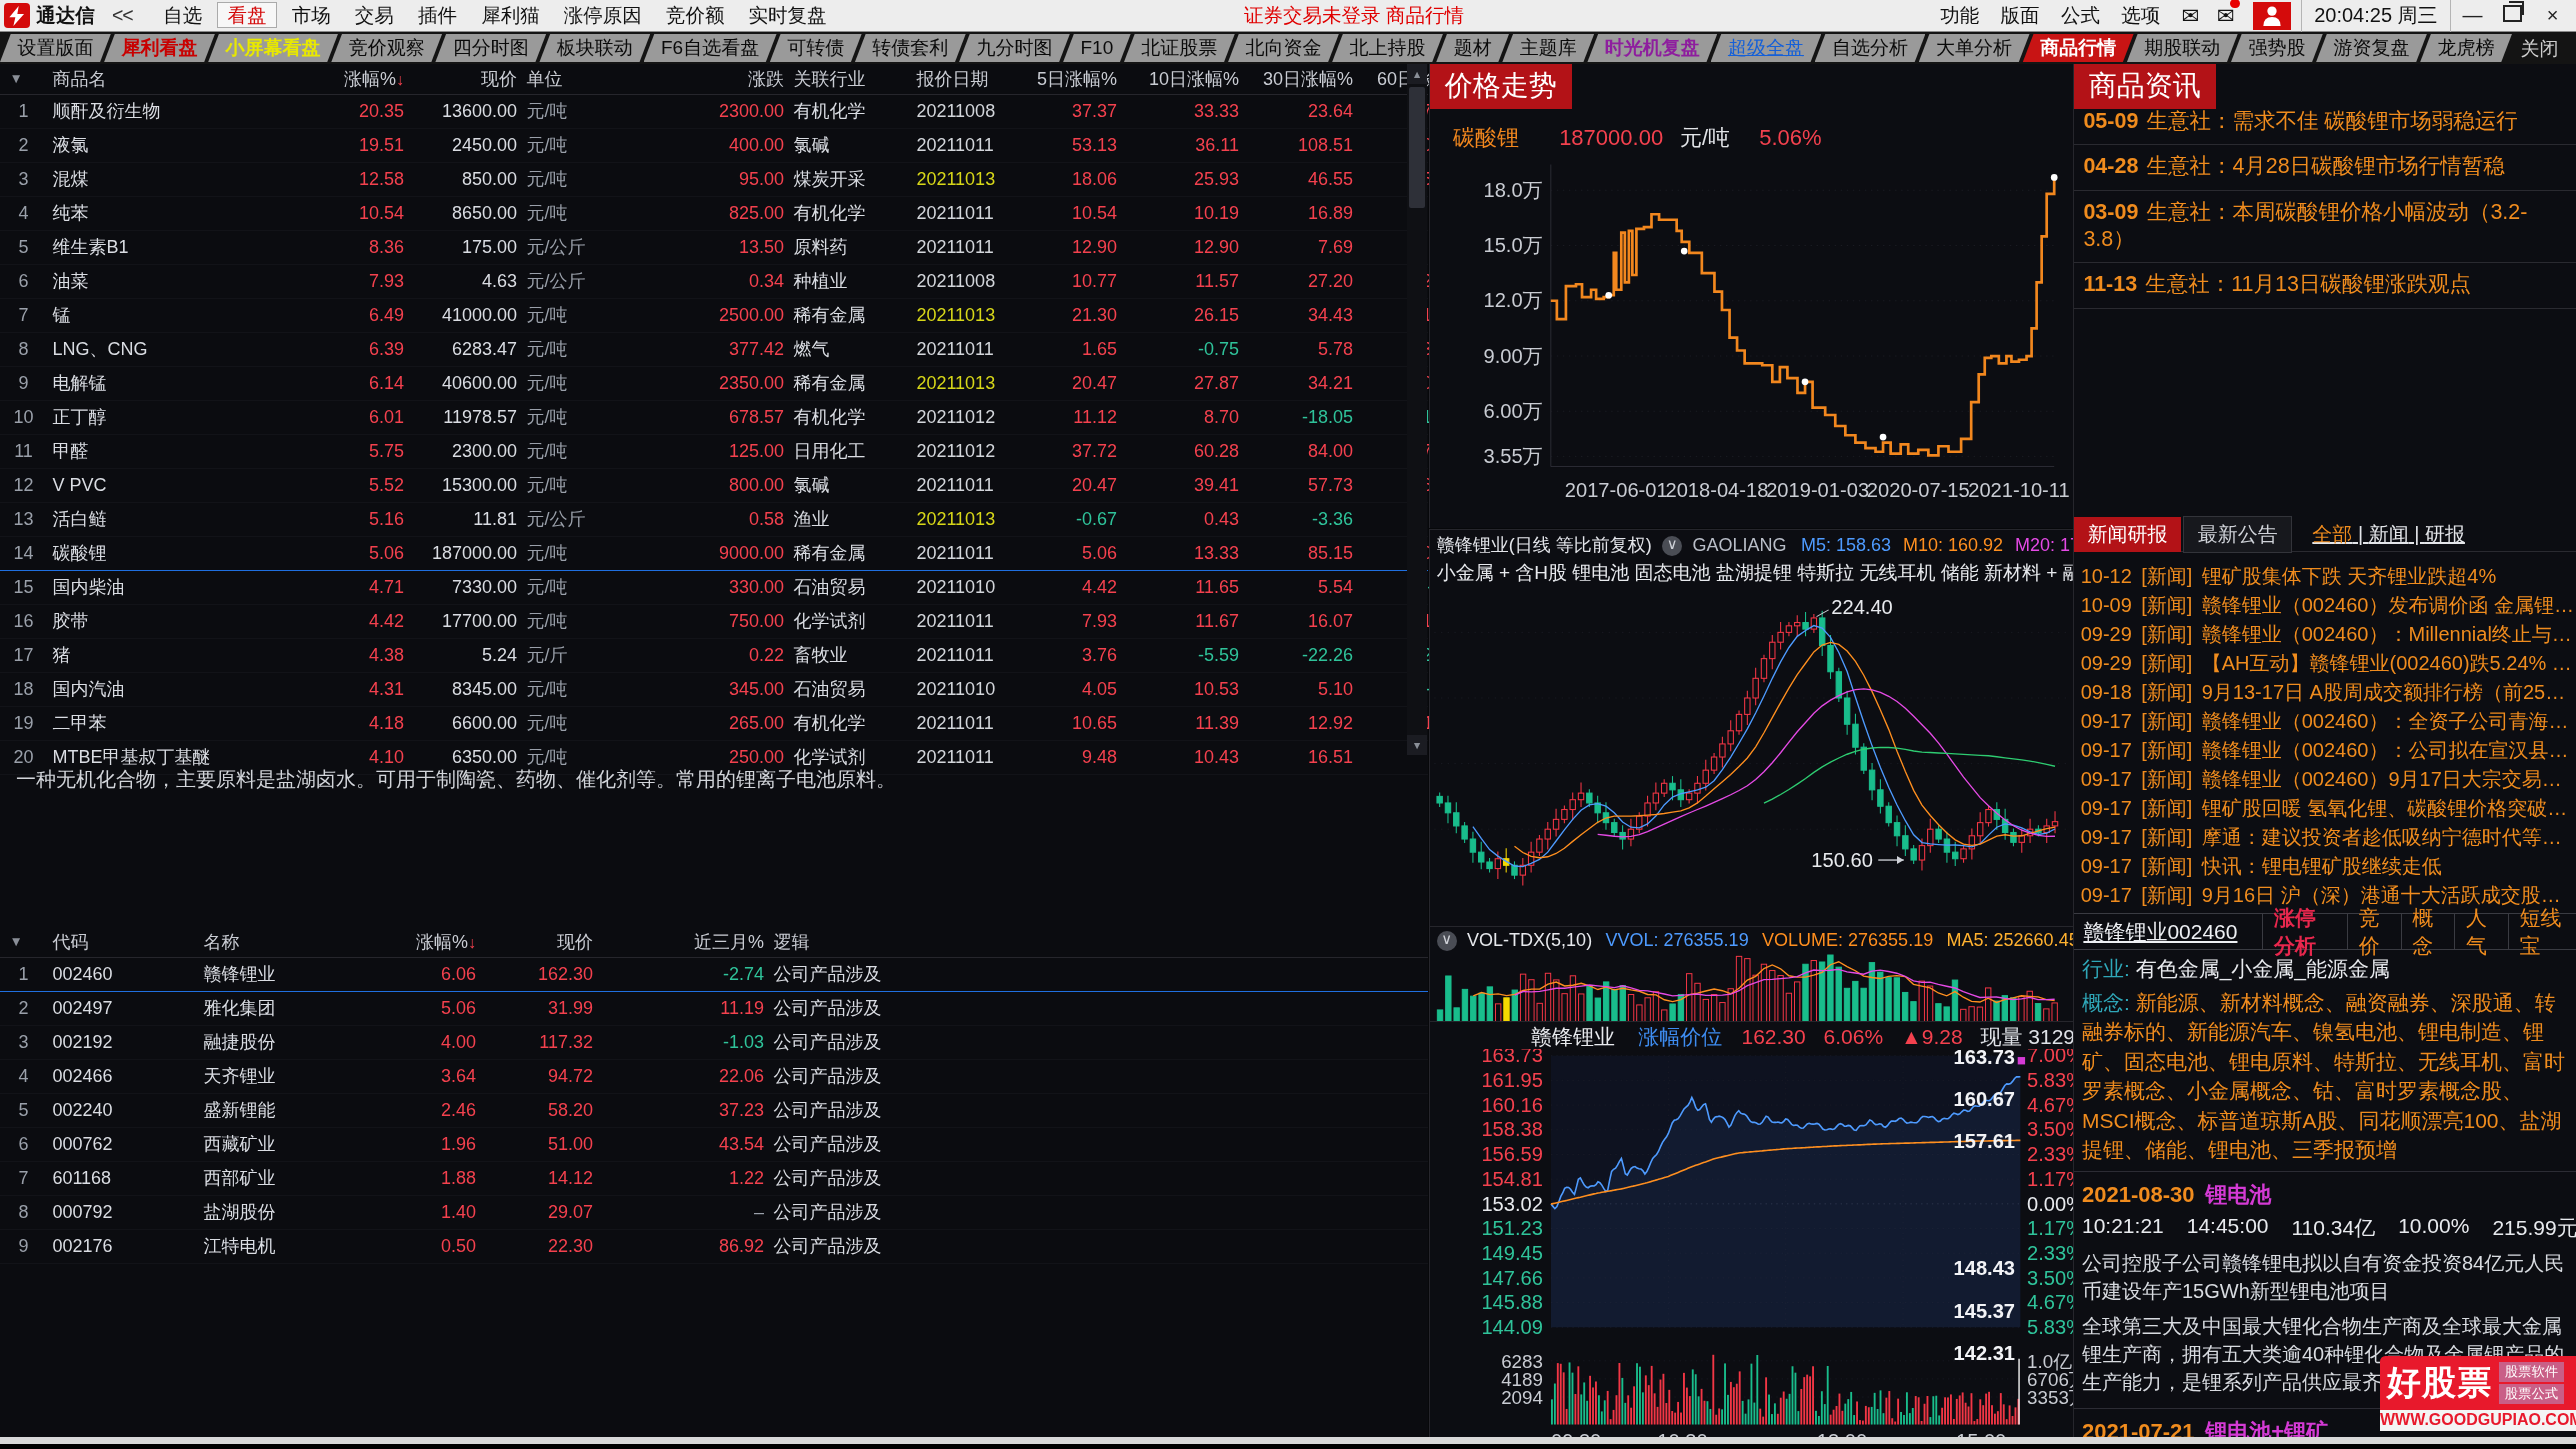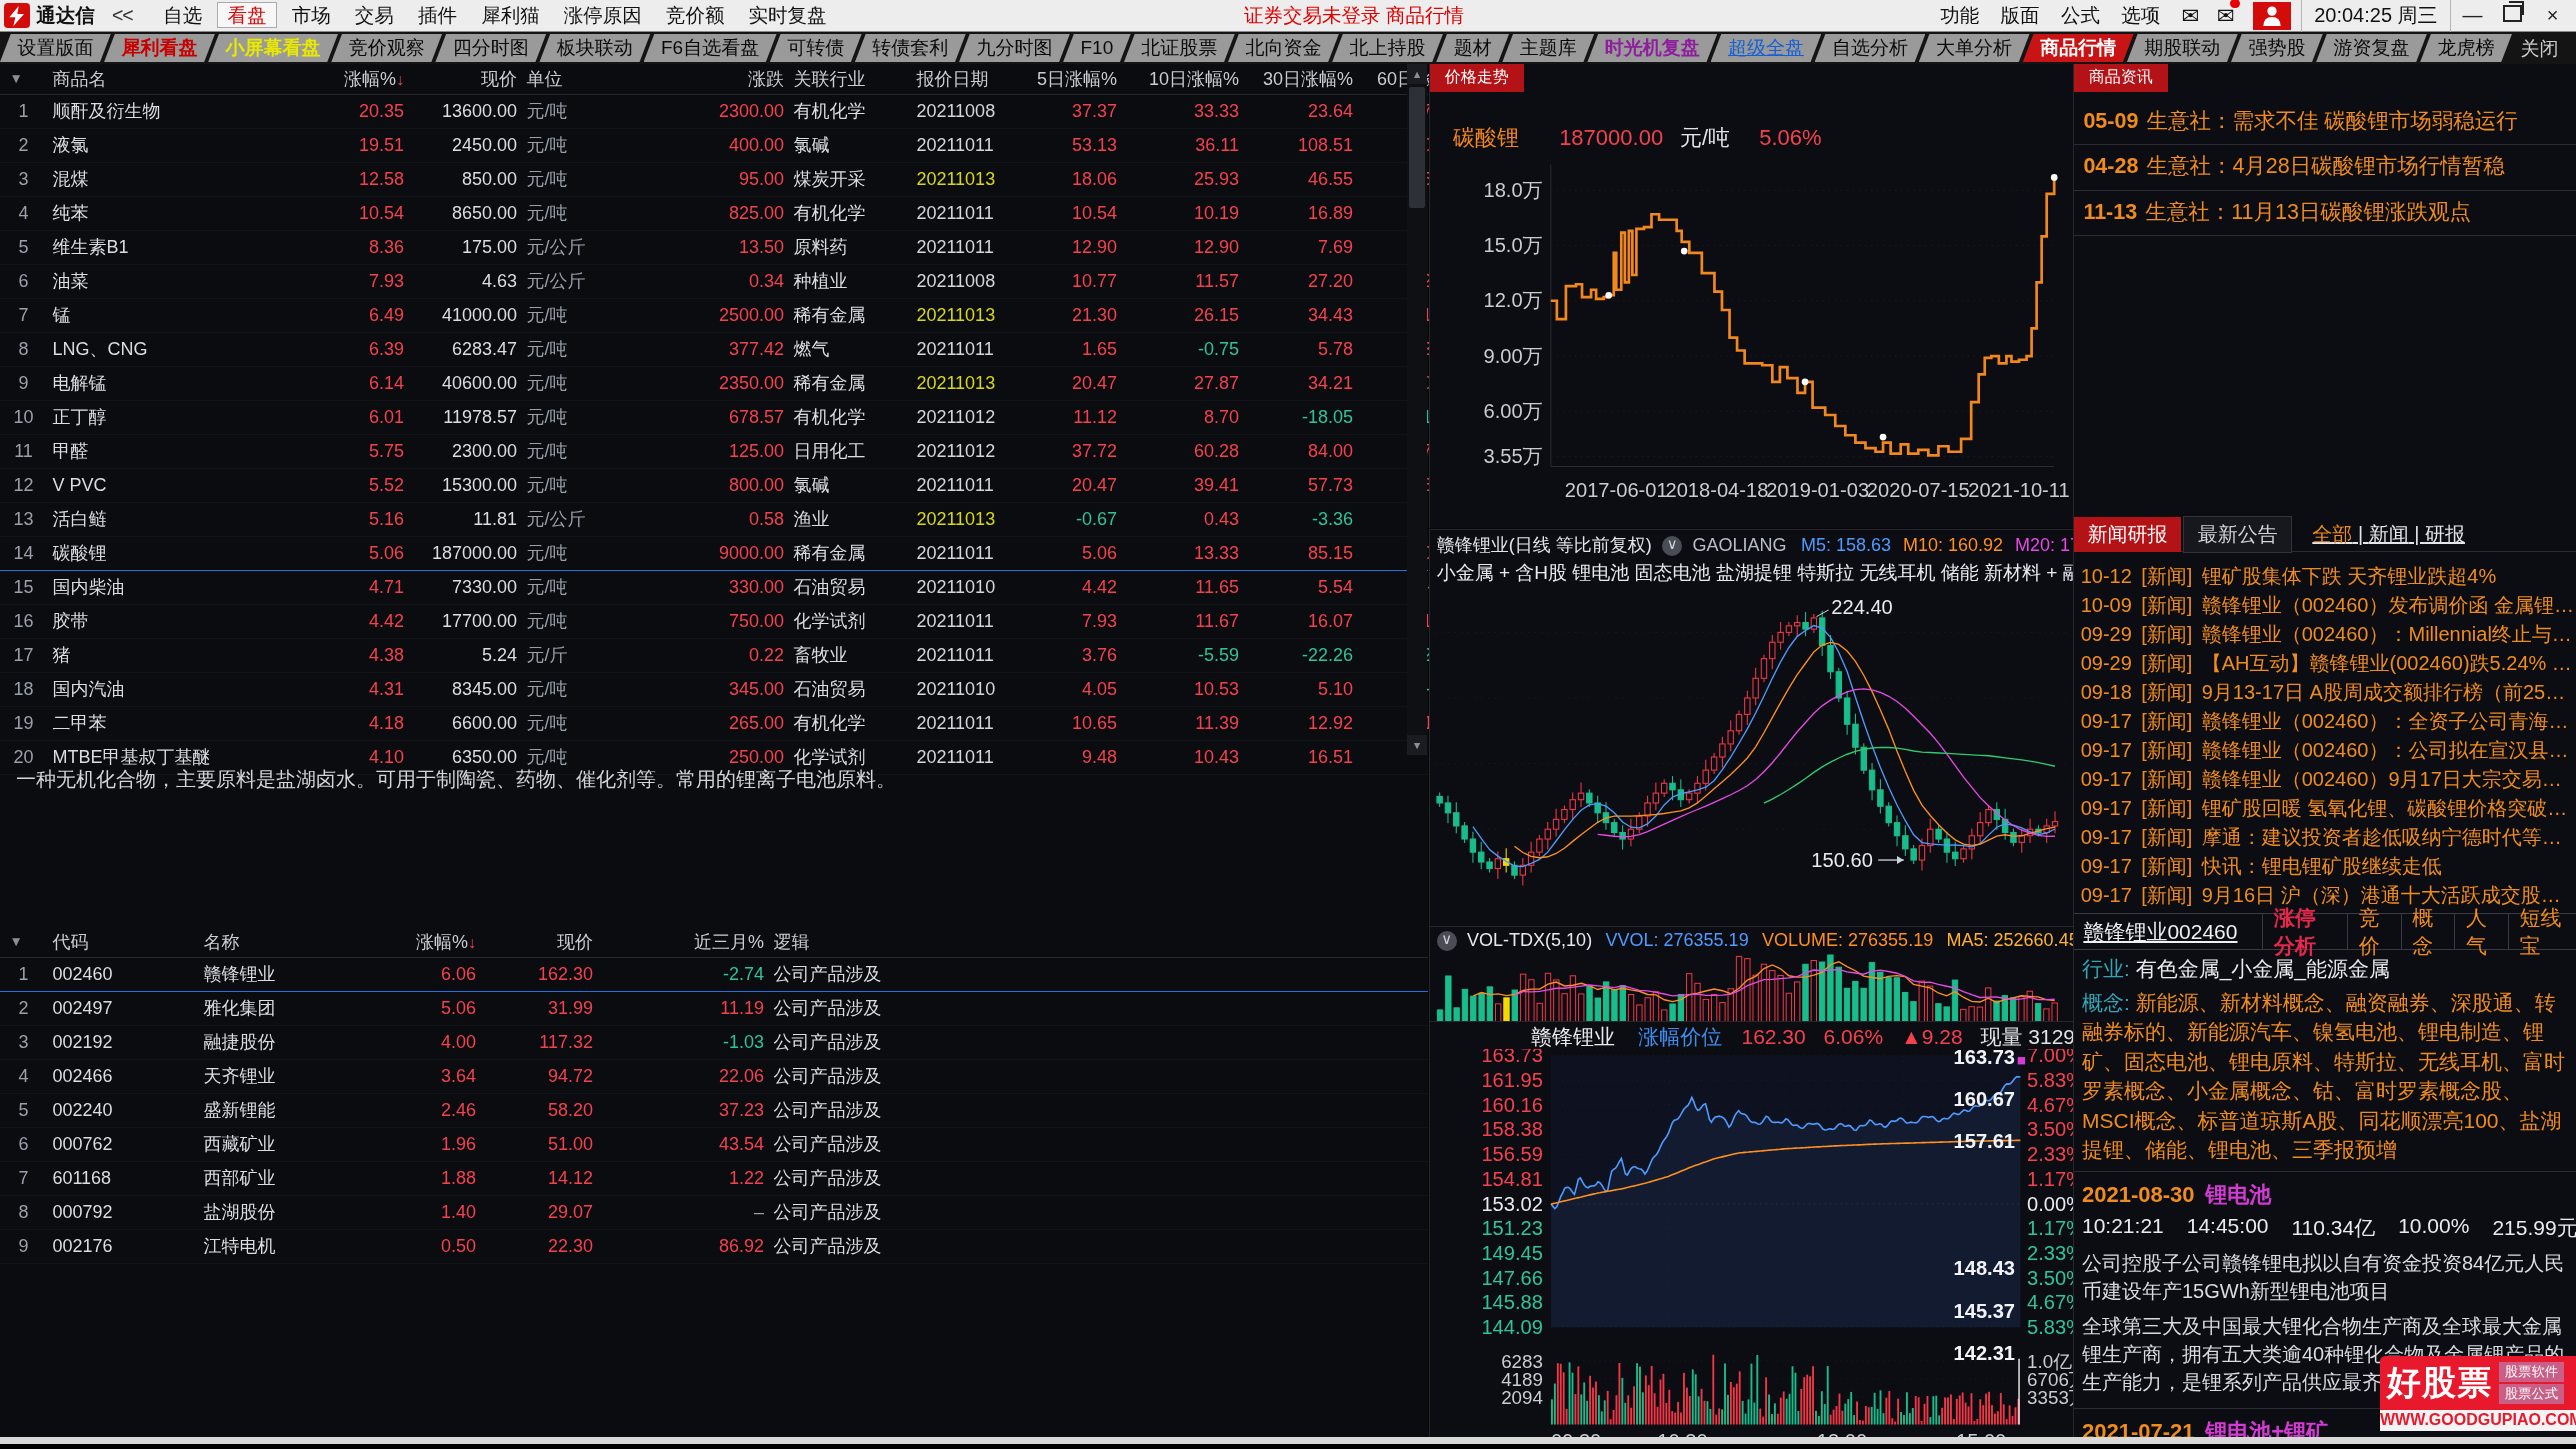--- a/index.html
+++ b/index.html
@@ -55,21 +55,21 @@
   #stock-block{position:absolute;left:0;top:863px;width:1428px;}
   #vscroll{position:absolute;left:1407px;top:0px;width:20px;height:691px;background:#0f1014;}
   .sarrow{position:absolute;left:0;width:20px;height:20px;background:#1b1c22;color:#8a8f98;font-size:10.7px;
           display:flex;align-items:center;justify-content:center;}
   #sthumb{position:absolute;left:2px;top:23px;width:16px;height:121px;background:#2e3038;border-radius:2px;}
   .tri{color:#8a8f98;font-size:13.4px;padding-left:9.4px;}
   .sortarrow{color:#f4414e;font-size:16px;}
   
   .cpanel{position:absolute;background:#0c0d12;}
   #price-panel{left:1429px;top:64px;width:643px;height:464px;border-left:1.3px solid #26262c;}
-  .panel-tab{display:inline-block;background:#b31217;color:#fff;font-size:16px;padding:3.4px 14.8px;}
+  .panel-tab{display:inline-block;background:#b31217;color:#fff;font-size:28px;padding:3.4px 14.8px;}
   #pt-title{position:absolute;left:23px;top:59px;font-size:22px;white-space:nowrap;}
   #pt-title .nm{color:#f2871e;margin-right:34px;}
   #pt-title .pr{color:#f4414e;margin-right:10.7px;}
   #pt-title .un{color:#e2e4e8;margin-right:23px;}
   #pt-title .pc{color:#f4414e;}
   #kline-panel{left:1429px;top:529px;width:643px;height:397px;border-top:0.7px solid #26262c;border-left:1.3px solid #26262c;}
   .khdr{position:absolute;left:6.7px;top:2.7px;font-size:18px;white-space:nowrap;color:#e3e5ea;}
   .khdr .chev{display:inline-block;width:20px;height:20px;border-radius:50%;background:#4a4d55;color:#cfd2d8;
               text-align:center;line-height:17.4px;font-size:14.8px;margin:0 5.4px;vertical-align:middle;}
   .khdr .code{color:#b9bec8;margin-right:9.4px;}
@@ -1116,20 +1116,21 @@
         <text x="614" y="595" fill="#c9ccd3" font-size="30" text-anchor="middle">13:00</text>
         <text x="859" y="595" fill="#c9ccd3" font-size="30" text-anchor="end">15:00</text>
       </svg>
   </div>
 
   <div id="right-col">
     <span class="panel-tab">商品资讯</span>
     <div id="rc-news-list">
         <div class="rc-item"><span class="d">05-09</span><span class="t">生意社：需求不佳 碳酸锂市场弱稳运行</span></div>
         <div class="rc-item"><span class="d">04-28</span><span class="t">生意社：4月28日碳酸锂市场行情暂稳</span></div>
+        <div class="rc-item"><span class="d">03-09</span><span class="t">生意社：本周碳酸锂价格小幅波动（3.2-3.8）</span></div>
         <div class="rc-item"><span class="d">11-13</span><span class="t">生意社：11月13日碳酸锂涨跌观点</span></div>
       </div>
     <div id="rc-tabs">
         <span class="rtab active">新闻研报</span>
         <span class="rtab plain">最新公告</span>
         <span id="rc-filter"><span class="on">全部</span><span> | </span><span>新闻</span><span> | </span><span>研报</span></span>
       </div>
     <div id="rc-headlines">
         <div class="hl"><span class="d">10-12</span><span class="t">[新闻]</span><span>锂矿股集体下跌 天齐锂业跌超4%</span></div>
         <div class="hl"><span class="d">10-09</span><span class="t">[新闻]</span><span>赣锋锂业（002460）发布调价函 金属锂全…</span></div>

